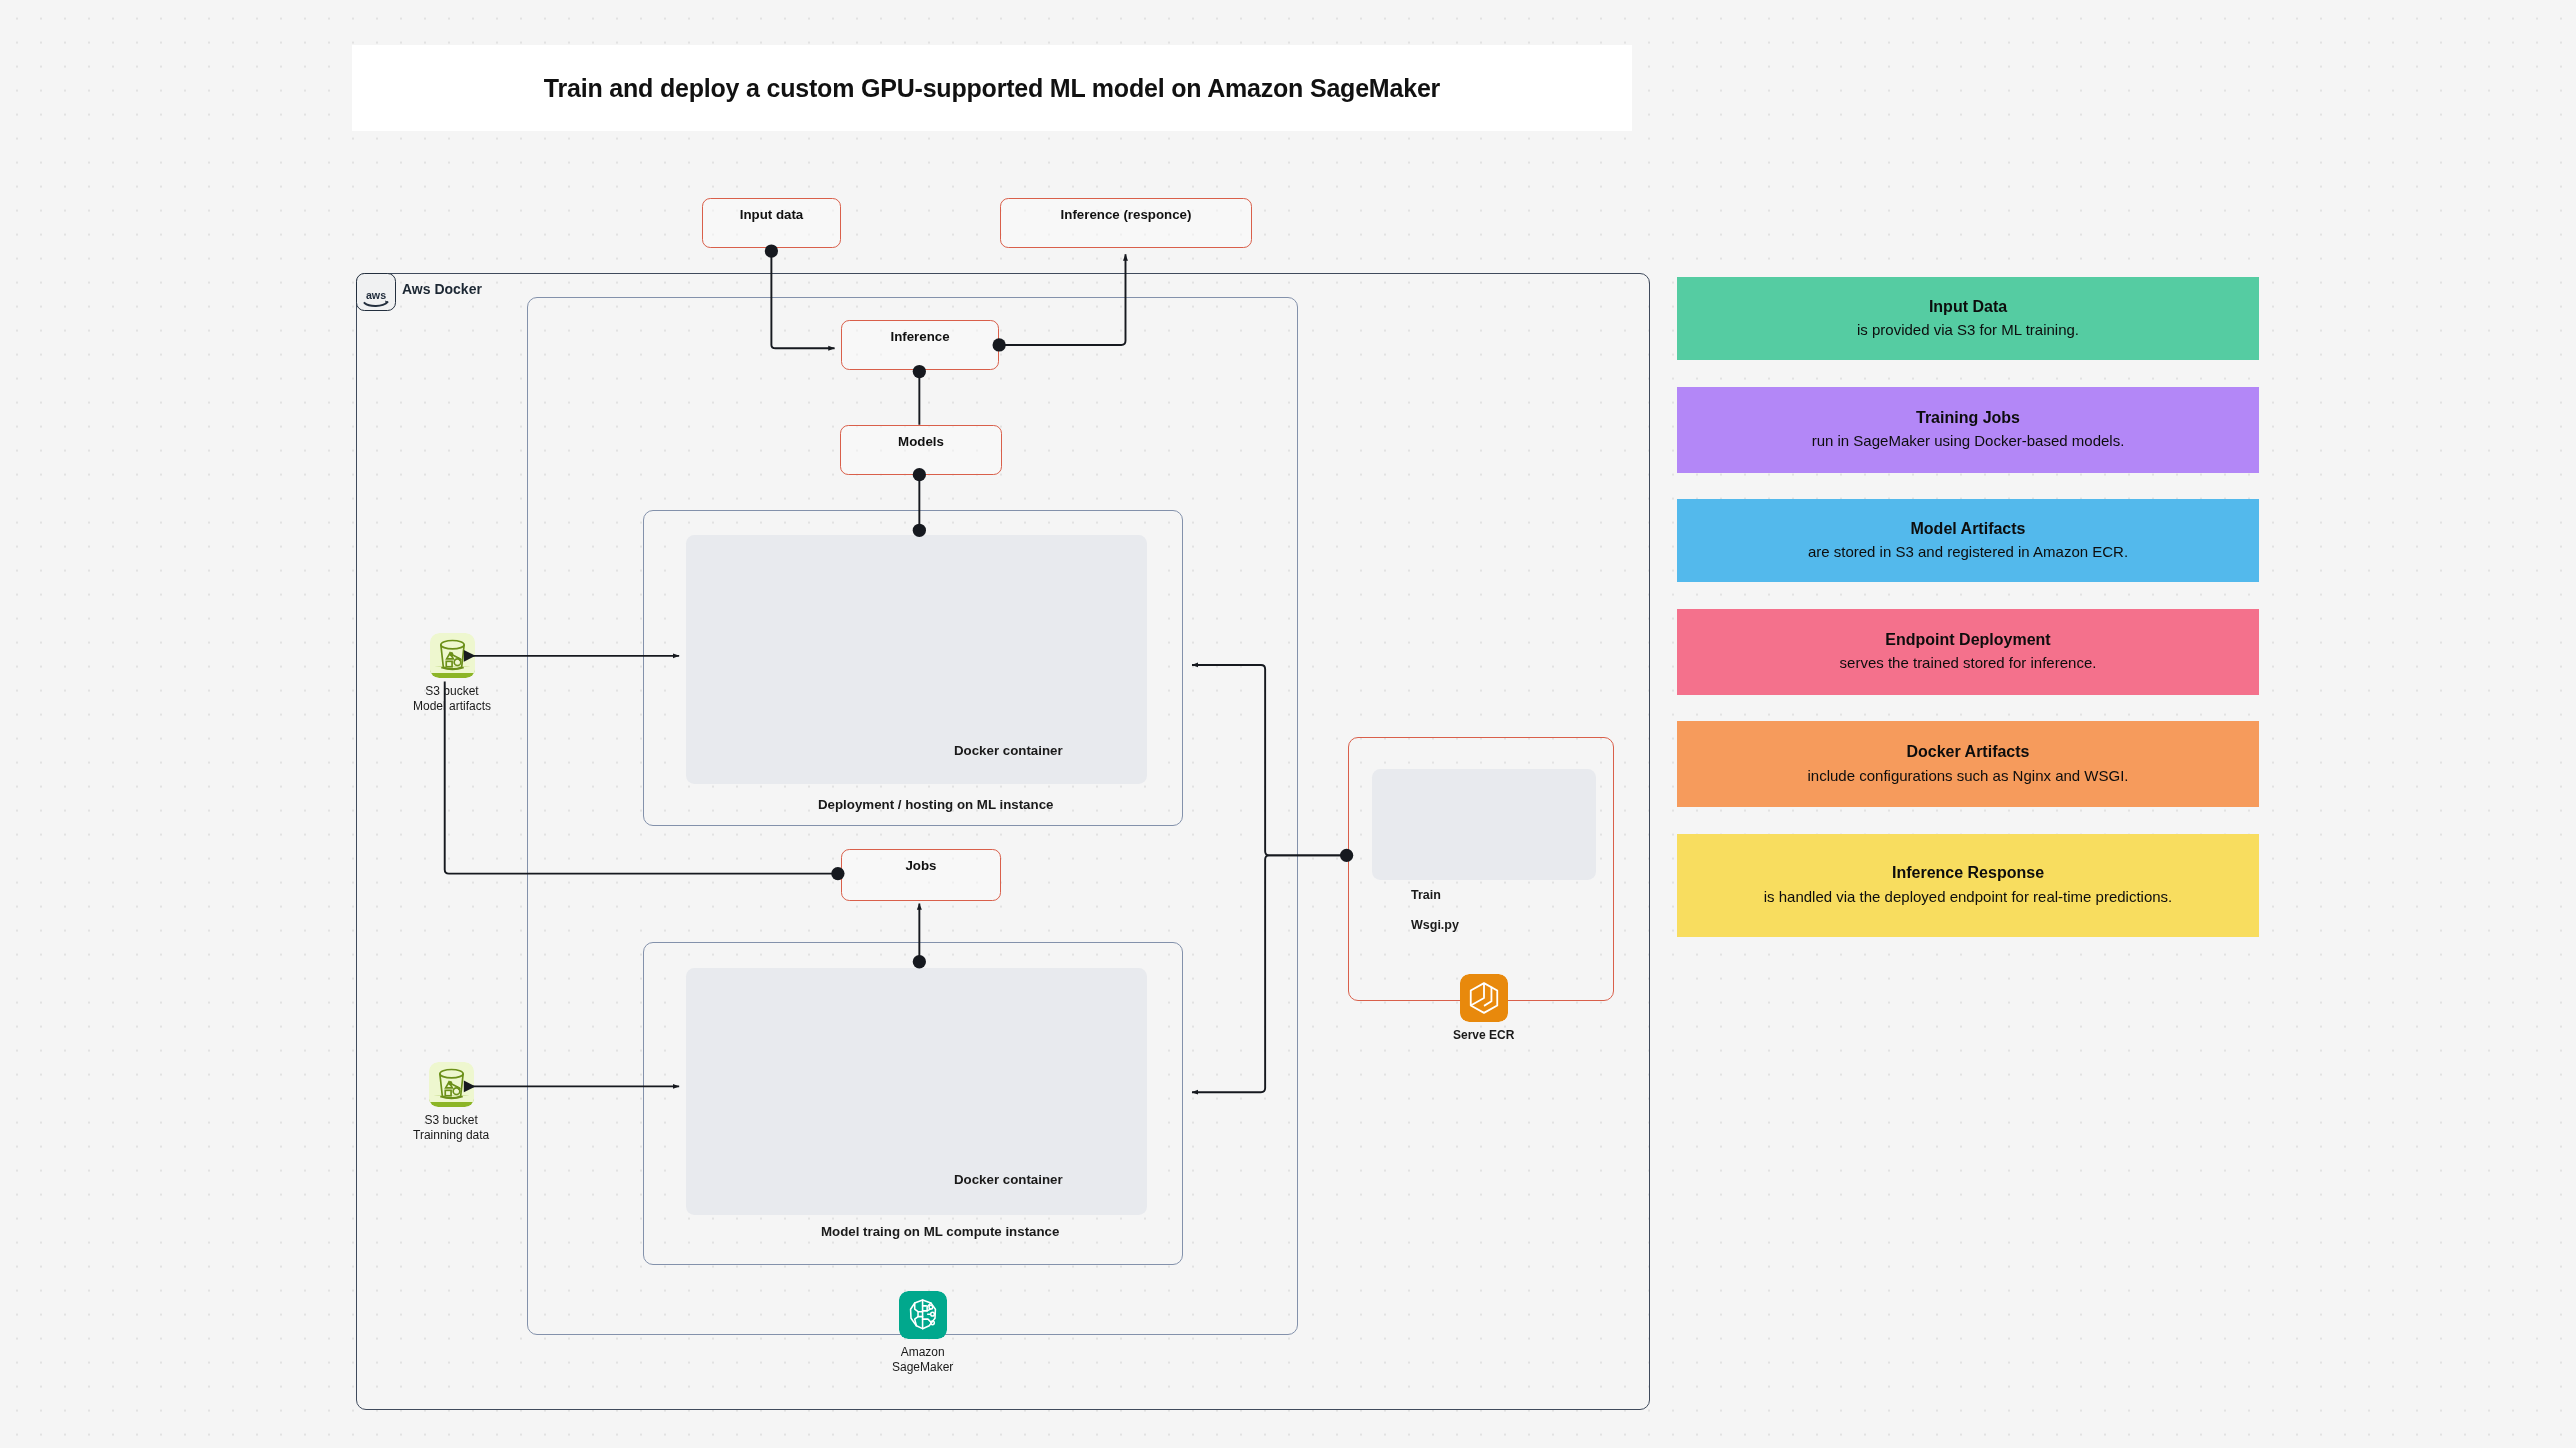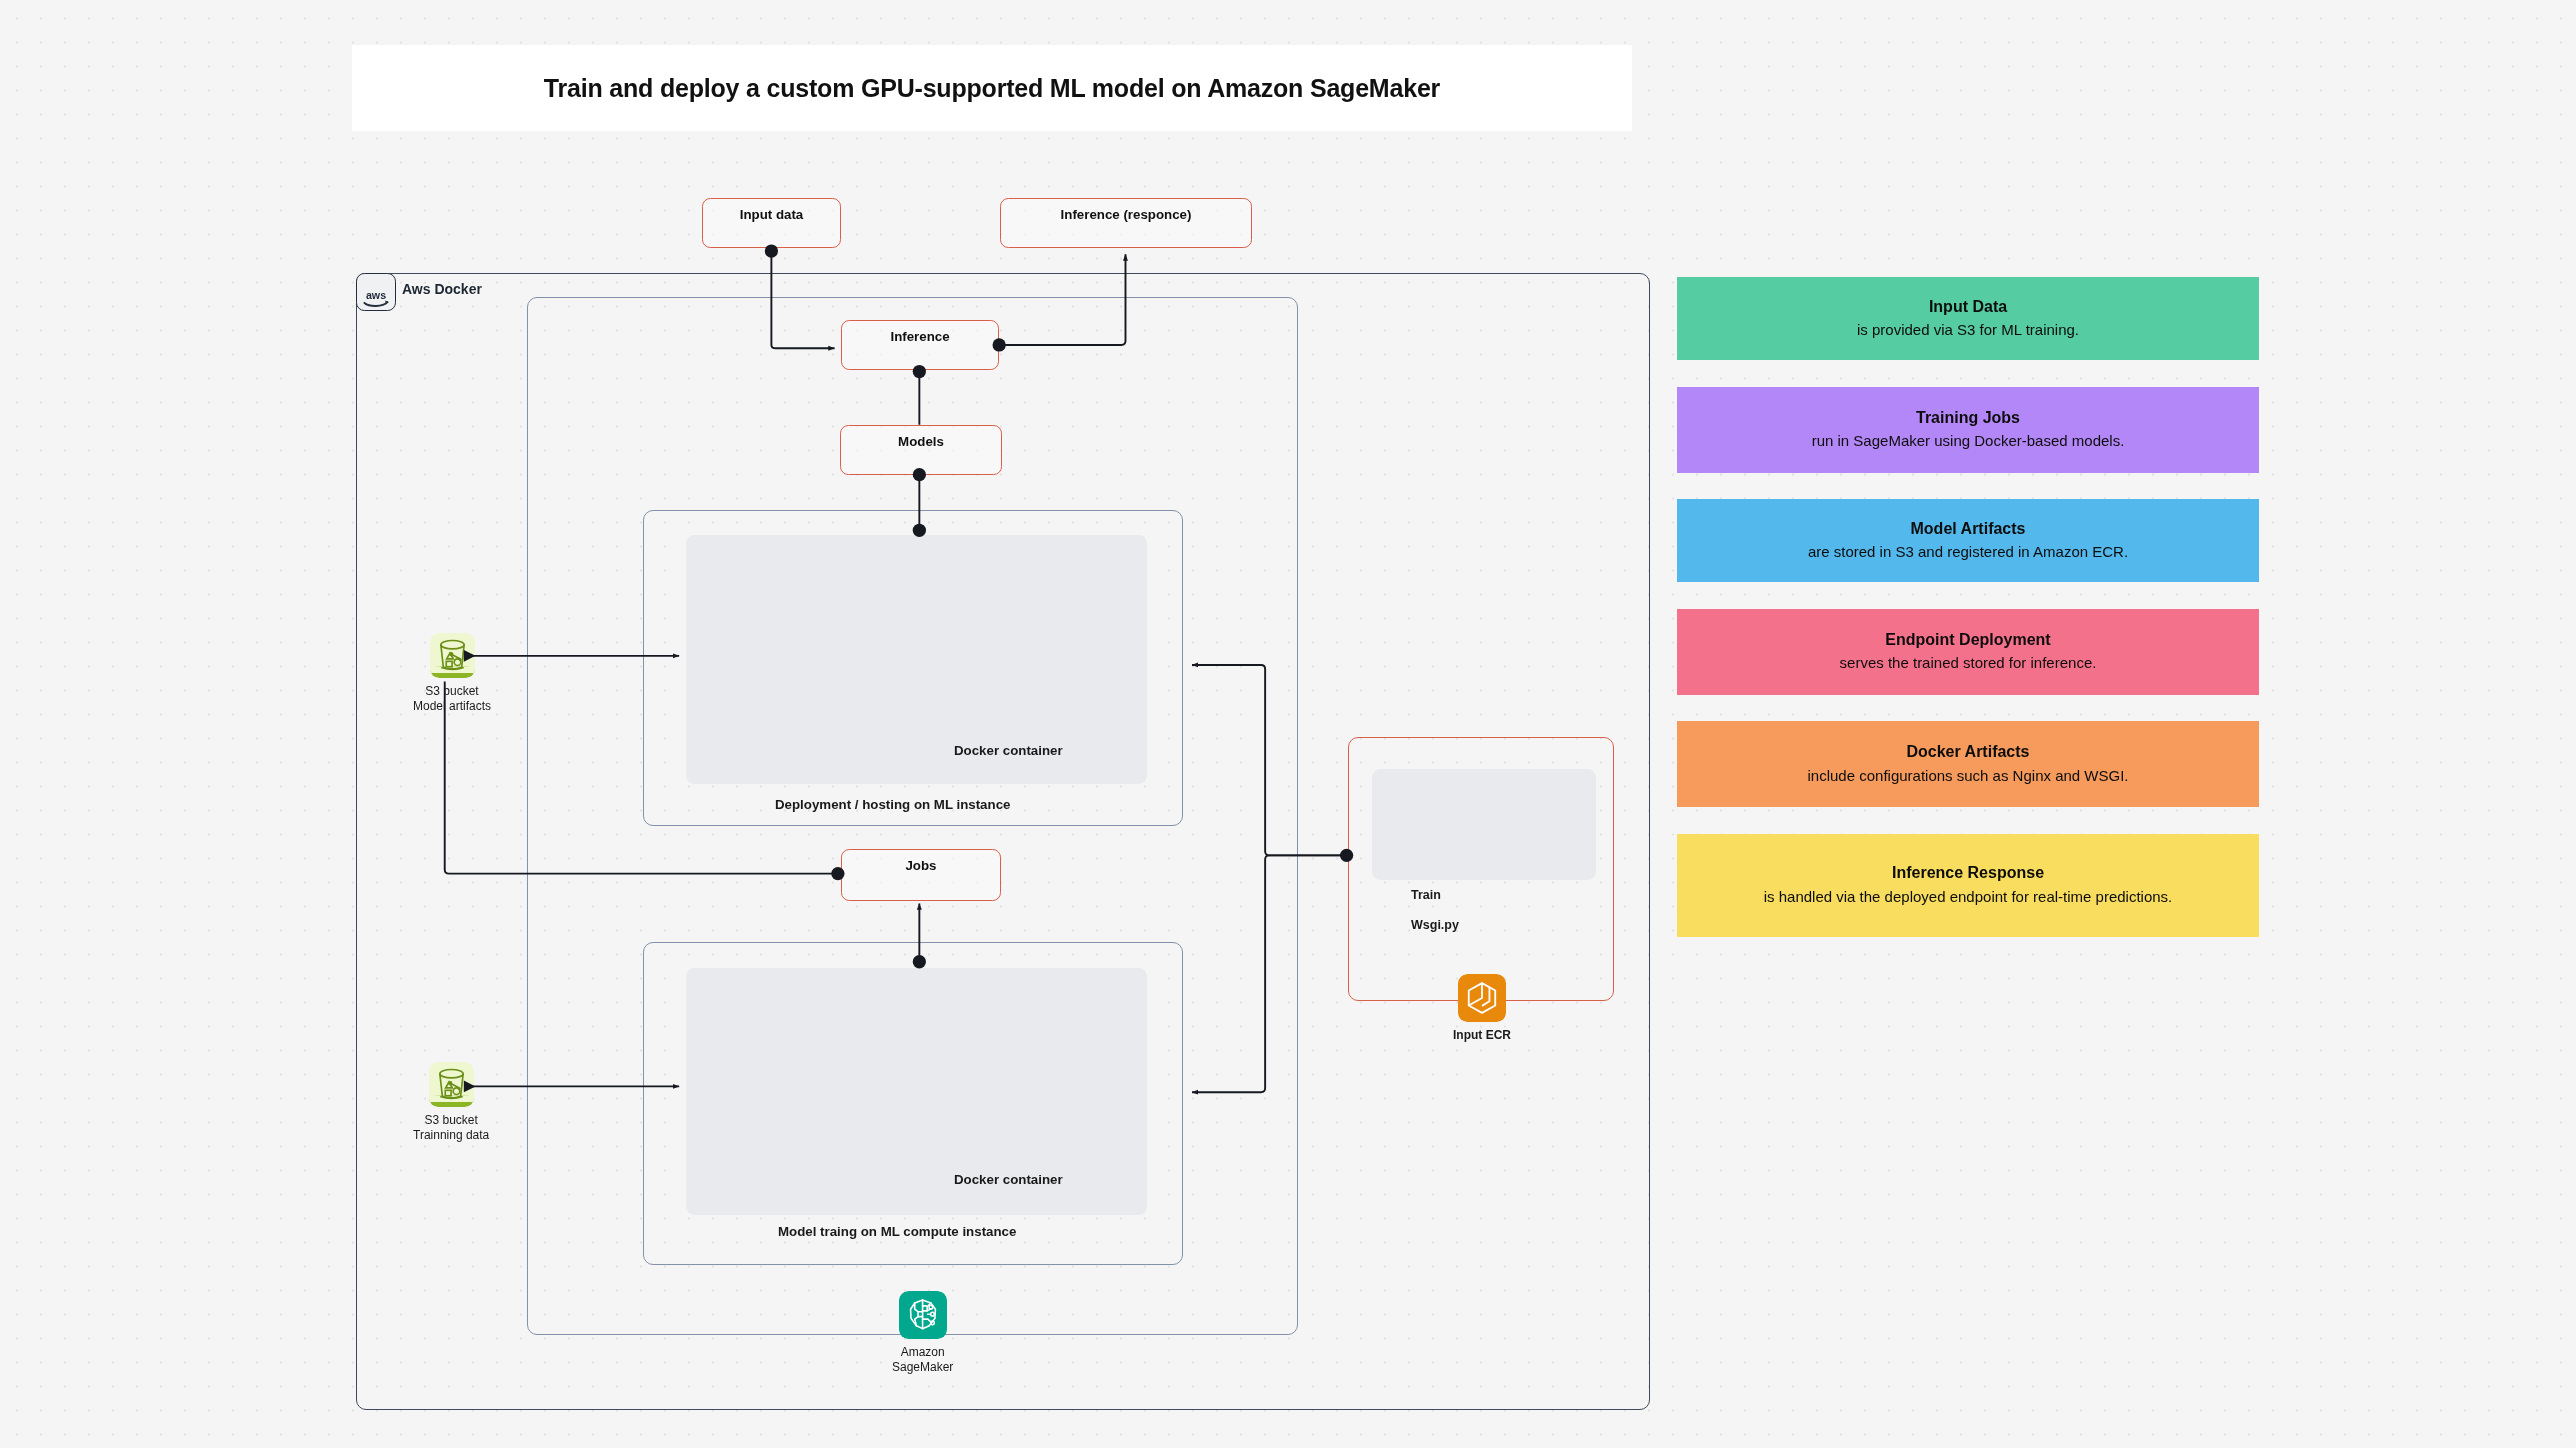--- a/index.html
+++ b/index.html
@@ -158,20 +158,21 @@
     color: #1a1a1a;
     white-space: nowrap;
   }
   .instance-label {
     position: absolute;
     font-size: 13.3px;
     font-weight: bold;
     color: #1a1a1a;
     white-space: nowrap;
     z-index: 4;
+    margin-left: 43px;
   }
 
   
   .svc-icon-wrap {
     position: absolute;
     z-index: 6;
     text-align: center;
   }
   .svc-icon {
     width: 45px; height: 45px;
@@ -356,21 +357,21 @@
 
   <div class="svc-icon-wrap" id="ecr-icon-wrap">
     <svg class="svc-icon" viewBox="0 0 58 58">
       <rect x="0" y="0" width="58" height="58" rx="11" fill="#e8890c"></rect>
       <g stroke="#ffffff" stroke-width="2.2" fill="none" stroke-linejoin="round">
         <path d="M29 11 L45 20 L45 38 L29 47 L13 38 L13 20 Z"></path>
         <path d="M29 11 L29 29 L13 38"></path>
         <path d="M38 15.5 L38 33 L29 38.5"></path>
       </g>
     </svg>
-    <div class="svc-caption bold">Input ECR</div>
+    <div class="svc-caption bold">Serve ECR</div>
   </div>
 
   <div class="svc-icon-wrap" id="sagemaker-icon-wrap">
     <svg class="svc-icon" viewBox="0 0 58 58">
       <rect x="0" y="0" width="58" height="58" rx="11" fill="#01a88d"></rect>
       <g stroke="#ffffff" stroke-width="1.9" fill="none" stroke-linejoin="round" stroke-linecap="round">
         <path d="M28.5 11 L19 14.5 L14 22 L14.5 33 L21 42 L28.5 45.5 L36.5 42 L43.5 33 L44 22 L38.5 14.5 Z"></path>
         <path d="M28.5 11 L28.5 45.5"></path>
         <path d="M19 14.5 L19 22 L23 25 L23 31 L19 34 L21 42"></path>
         <path d="M23 25 L28.5 25"></path>

